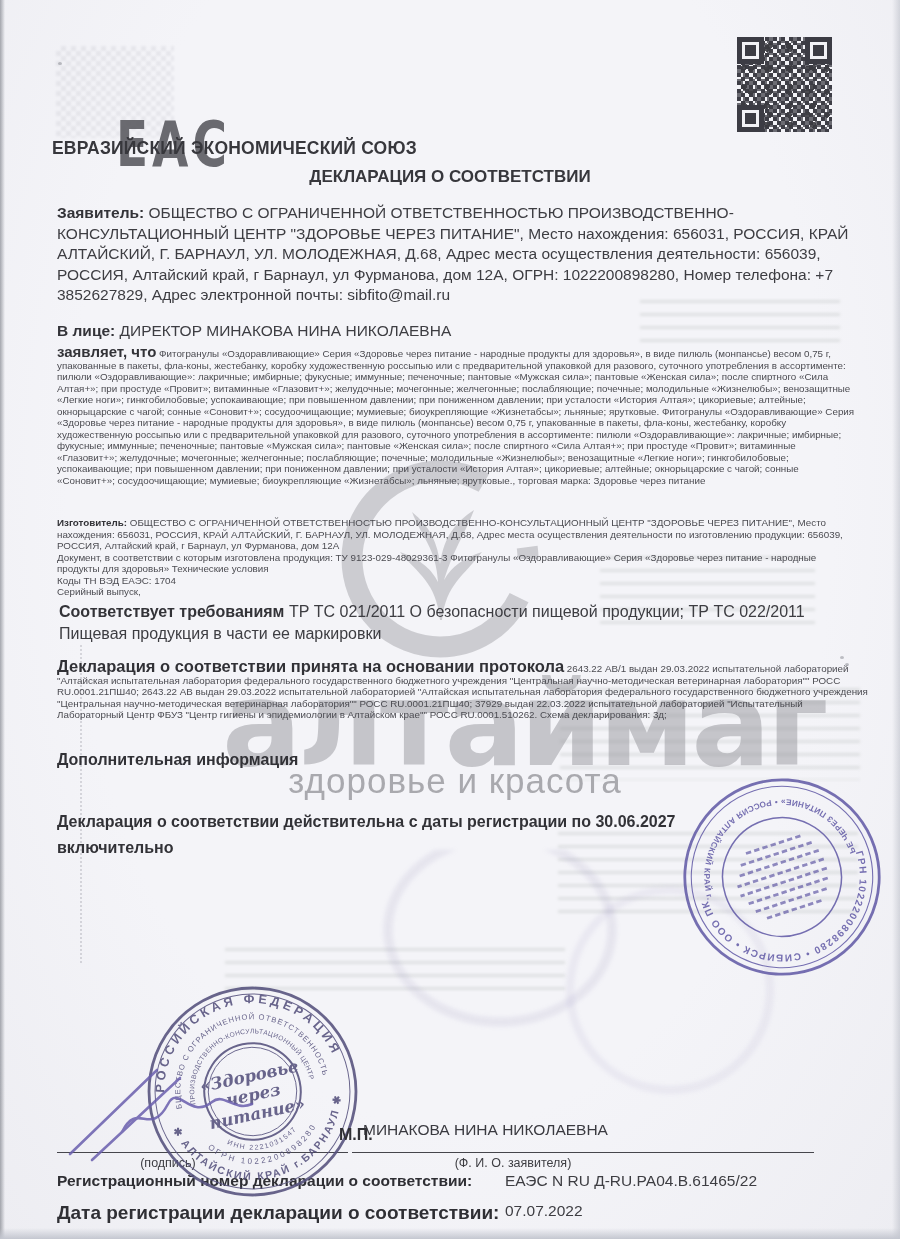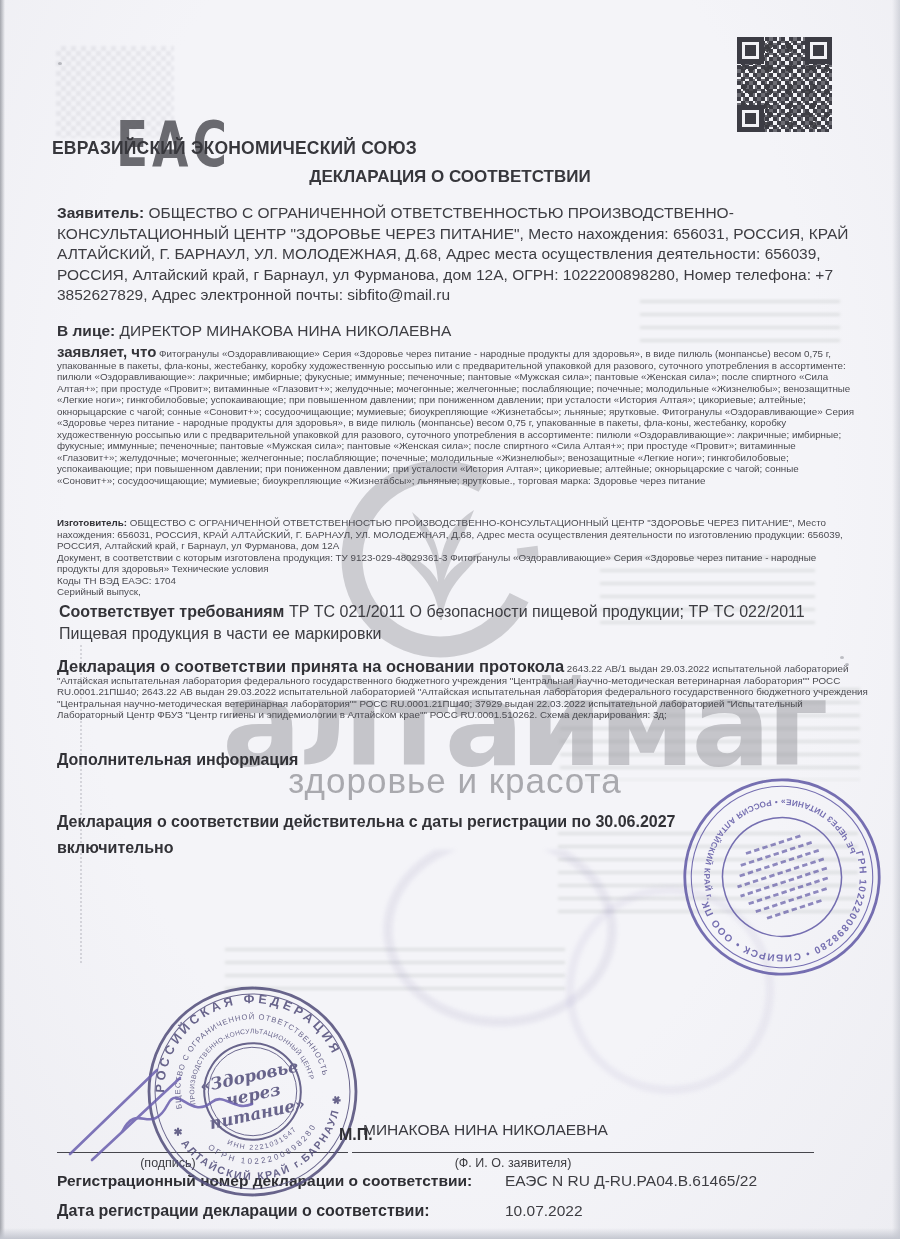--- a/index.html
+++ b/index.html
@@ -58,21 +58,21 @@
   .stamp-left{left:142px;top:981px;width:221px;height:221px;z-index:3;opacity:.88;}
   .signature{left:52px;top:1042px;width:330px;height:135px;z-index:4;opacity:.85;}
   .mp{left:299px;top:1126px;font-size:16px;font-weight:bold;z-index:4;color:#2f2f34;margin-left:40px;}
   .sig-line{left:57px;top:1152px;width:291px;border-top:1.6px solid #46464c;z-index:2;}
   .sig-cap{left:57px;top:1156px;width:222px;text-align:center;font-size:12.5px;z-index:2;color:#3d3d42;}
   .fio{left:363px;top:1121px;width:460px;font-size:15.5px;z-index:2;color:#3a3a40;}
   .fio-line{left:352px;top:1152px;width:462px;border-top:1.6px solid #46464c;z-index:2;}
   .fio-cap{left:332px;top:1156px;width:362px;text-align:center;font-size:12.5px;z-index:2;color:#3d3d42;}
   .reg-lbl1{left:57px;top:1172px;font-size:15.5px;font-weight:bold;z-index:2;color:#2f2f34;}
   .reg-val1{left:505px;top:1172px;font-size:15.5px;z-index:2;}
-  .reg-lbl2{left:57px;top:1202px;font-size:16px;font-weight:bold;z-index:2;color:#2f2f34;}
+  .reg-lbl2{left:57px;top:1202px;font-size:19px;font-weight:bold;z-index:2;color:#2f2f34;}
   .reg-val2{left:505px;top:1202px;font-size:15.5px;z-index:2;}
   .st-serif{font-family:"DejaVu Serif",serif;font-style:italic;font-weight:bold;}
 </style>
 </head>
 <body>
 
 <div class="page">
 
   <div class="abs edge-left"></div>
   <div class="abs edge-right"></div>
@@ -199,15 +199,15 @@
   <div class="abs mp">М.П.</div>
   <div class="abs sig-line"></div>
   <div class="abs sig-cap">(подпись)</div>
   <div class="abs fio">МИНАКОВА НИНА НИКОЛАЕВНА</div>
   <div class="abs fio-line"></div>
   <div class="abs fio-cap">(Ф. И. О. заявителя)</div>
 
   <div class="abs reg-lbl1">Регистрационный номер декларации о соответствии:</div>
   <div class="abs reg-val1">ЕАЭС N RU Д-RU.РА04.В.61465/22</div>
   <div class="abs reg-lbl2">Дата регистрации декларации о соответствии:</div>
-  <div class="abs reg-val2">10.07.2022</div>
+  <div class="abs reg-val2">07.07.2022</div>
 
 </div>
 
 </body></html>

